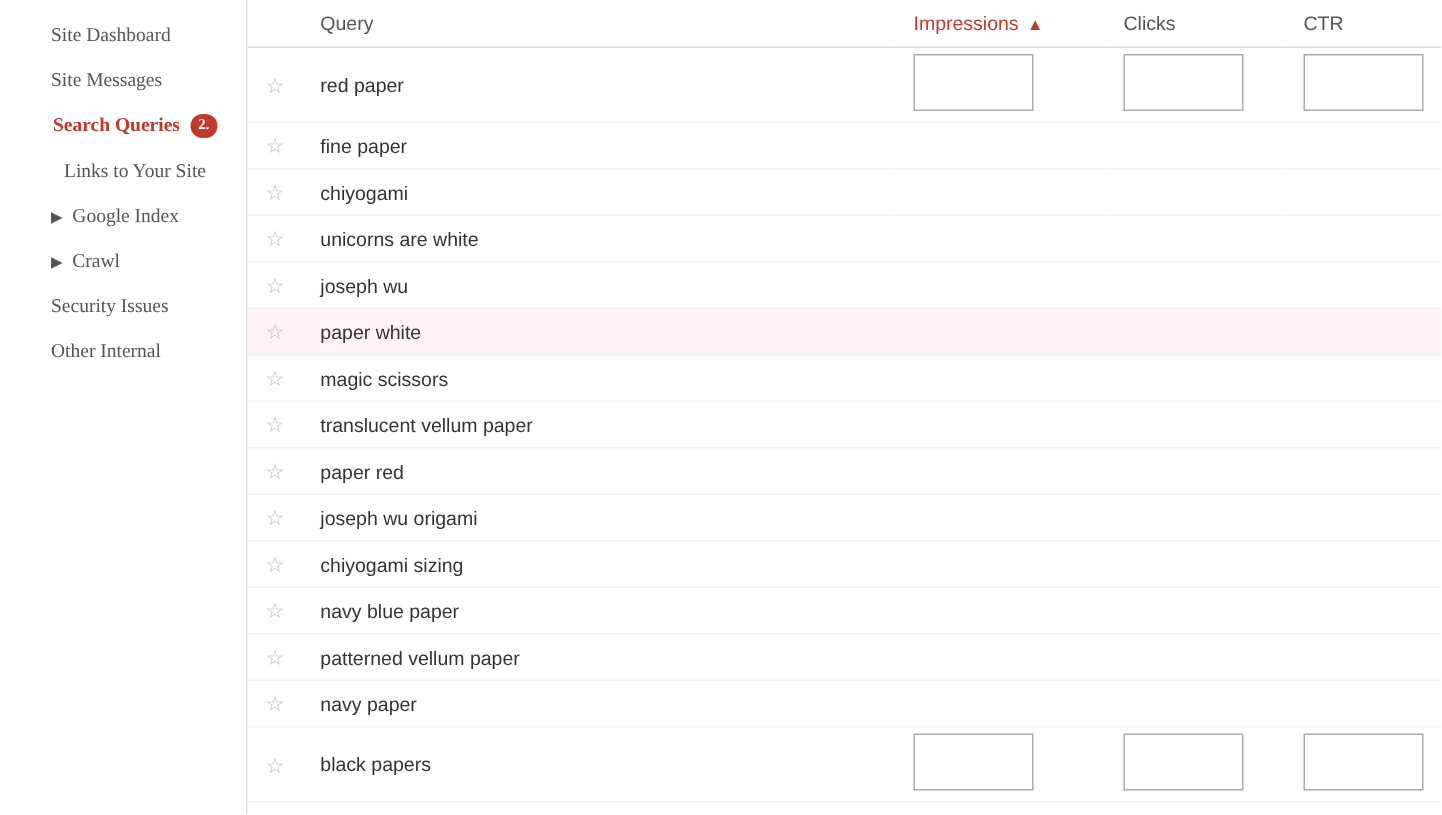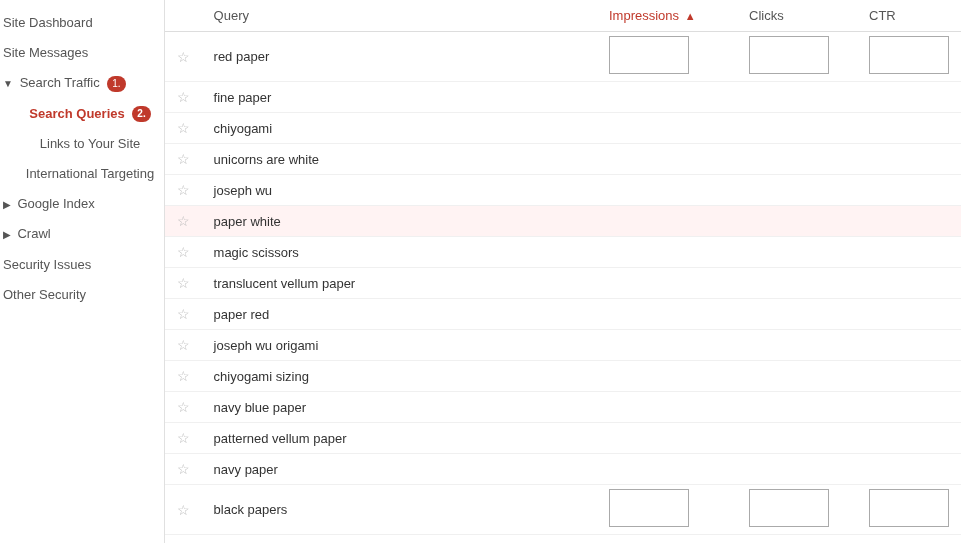--- a/index.html
+++ b/index.html
@@ -8,25 +8,26 @@
     
     #sidebar {
       width: 165px;
       min-width: 165px;
       border-right: 1px solid #e0e0e0;
       padding: 8px 0;
       overflow-y: auto;
       background: #fff;
     }
     .sidebar-item {
-      padding: 6px 8px 6px 3px;
+      padding: 6px 8px 6px 34px;
       cursor: pointer;
       color: #555;
       font-size: 13px;
       line-height: 1.4;
+      font-family: Liberation Serif, serif;
     }
     .sidebar-item.active { color: #c0392b; font-weight: bold; }
     .sidebar-item.sub { padding-left: 24px; text-align: center; }
     .sidebar-item .badge {
       display: inline-block;
       background: #c0392b;
       color: #fff;
       border-radius: 10px;
       font-size: 10px;
       padding: 1px 5px;
@@ -107,28 +108,26 @@
       width: 80px;
       display: inline-block;
     }
   </style>
 </head>
 <body>
 
 <div id="sidebar">
 <div class="sidebar-item"><span>Site Dashboard</span></div>
     <div class="sidebar-item"><span>Site Messages</span></div>
-    <div class="sidebar-item"><span class="arrow">▼ </span><span>Search Traffic</span> <span class="badge">1.</span></div>
     <div class="sidebar-item active sub"><span>Search Queries</span> <span class="badge">2.</span></div>
     <div class="sidebar-item sub"><span>Links to Your Site</span></div>
-    <div class="sidebar-item sub"><span>International Targeting</span></div>
     <div class="sidebar-item"><span class="arrow">▶ </span><span>Google Index</span></div>
     <div class="sidebar-item"><span class="arrow">▶ </span><span>Crawl</span></div>
     <div class="sidebar-item"><span>Security Issues</span></div>
-    <div class="sidebar-item"><span>Other Security</span></div>
+    <div class="sidebar-item"><span>Other Internal</span></div>
   </div>
 
 <div id="main">
   <table>
     <thead>
       <tr>
         <th class="star-col"></th>
         <th class="query-col">Query</th>
         <th class="impressions-col impressions-header" style="color:#c0392b; cursor:pointer;">
           <span>Impressions</span>

